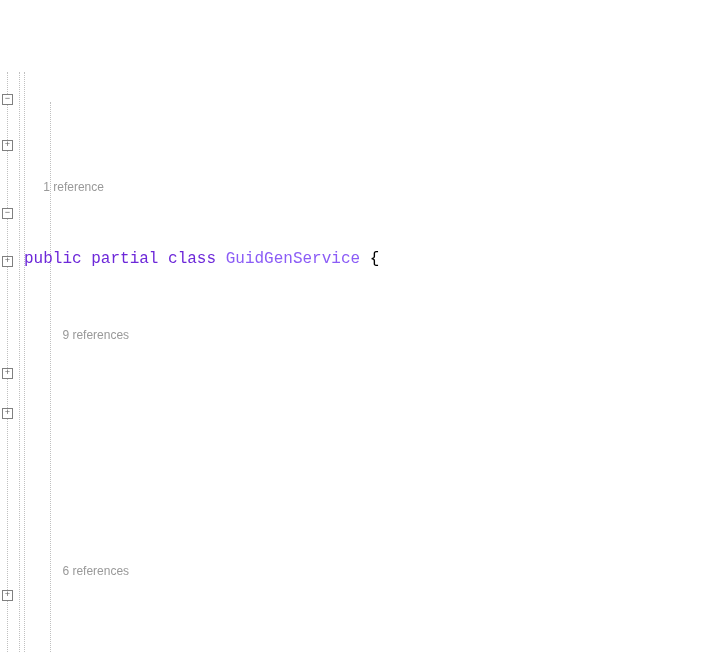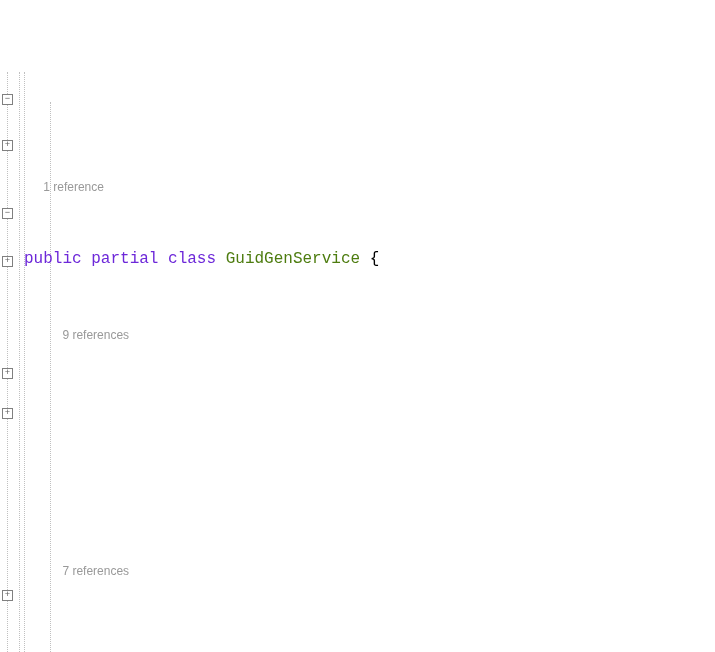--- a/index.html
+++ b/index.html
@@ -57,21 +57,21 @@
     .line.spacer { height: 20px; }
     .line.ref-line { height: 16px; }
     .indent-guide {
       position: absolute;
       top: 0;
       bottom: 0;
       width: 1px;
       border-left: 1px dotted #c0c0c0;
     }
     .kw-blue { color: #6d28d9; }
-    .kw-teal { color: #4d7c0f; }
+    .kw-teal { color: #8b5cf6; }
     .kw-black { color: #000000; }
     .ref-count { 
       color: #999999; 
       font-size: 12px; 
       font-family: 'Segoe UI', Arial, sans-serif;
     }
     .squiggle {
       text-decoration: underline wavy #ff4040;
       text-decoration-skip-ink: none;
       text-underline-offset: 2px;
@@ -123,21 +123,21 @@
     <div class="line ref-line">
       <span class="txt">    </span><span class="ref-count">9 references</span>
     </div>
     
 
     <div class="line spacer"></div>
     <div class="line spacer"></div>
 
     
     <div class="line ref-line">
-      <span class="txt">    </span><span class="ref-count">7 references</span>
+      <span class="txt">    </span><span class="ref-count">6 references</span>
     </div>
     
     
     
     
     
     
     
     
 

